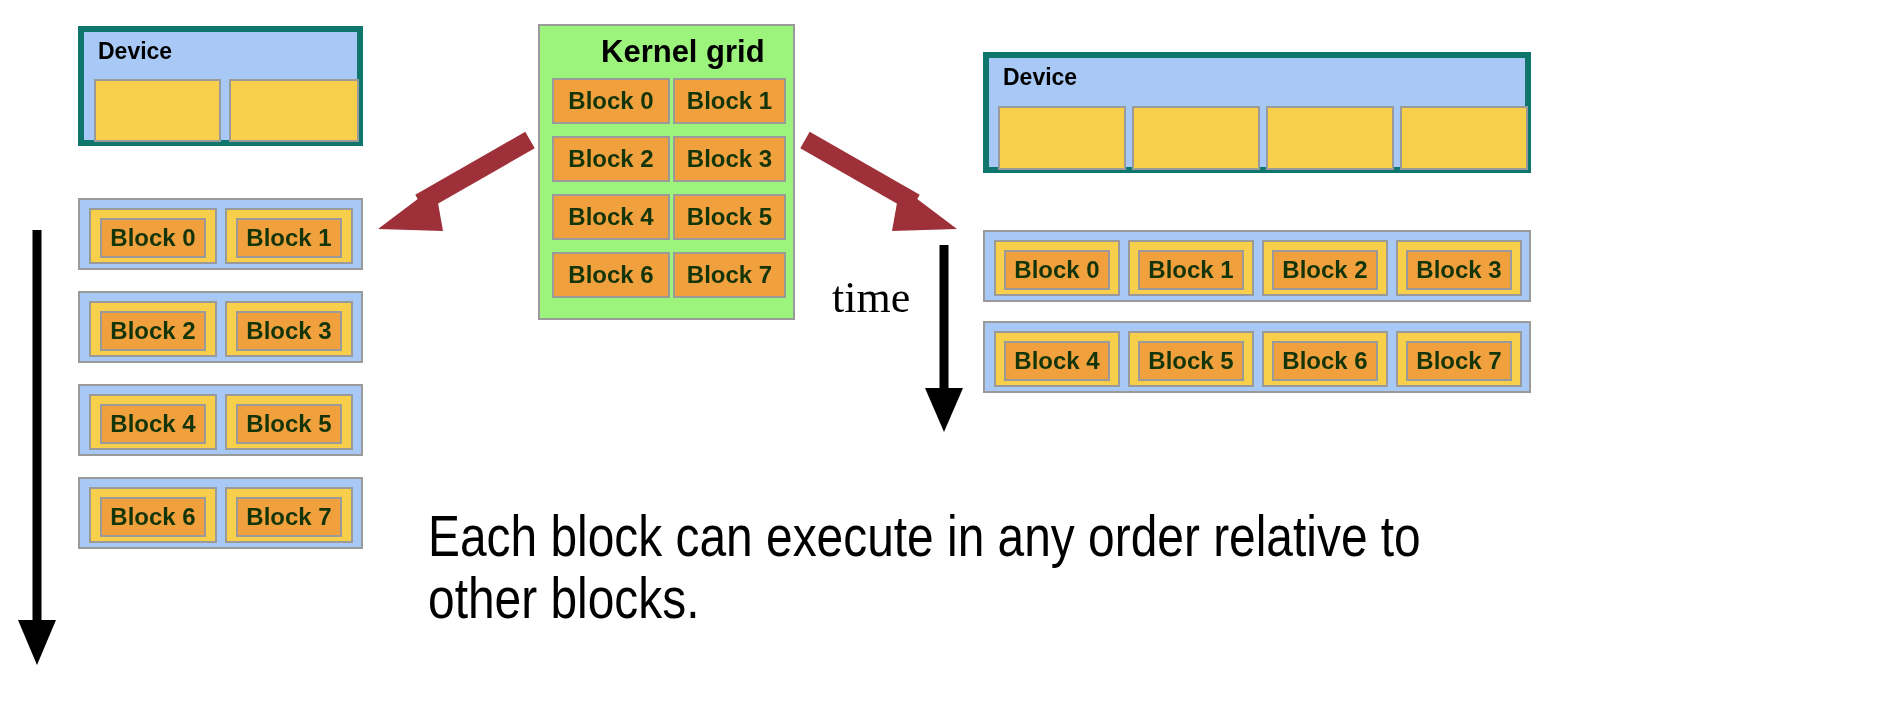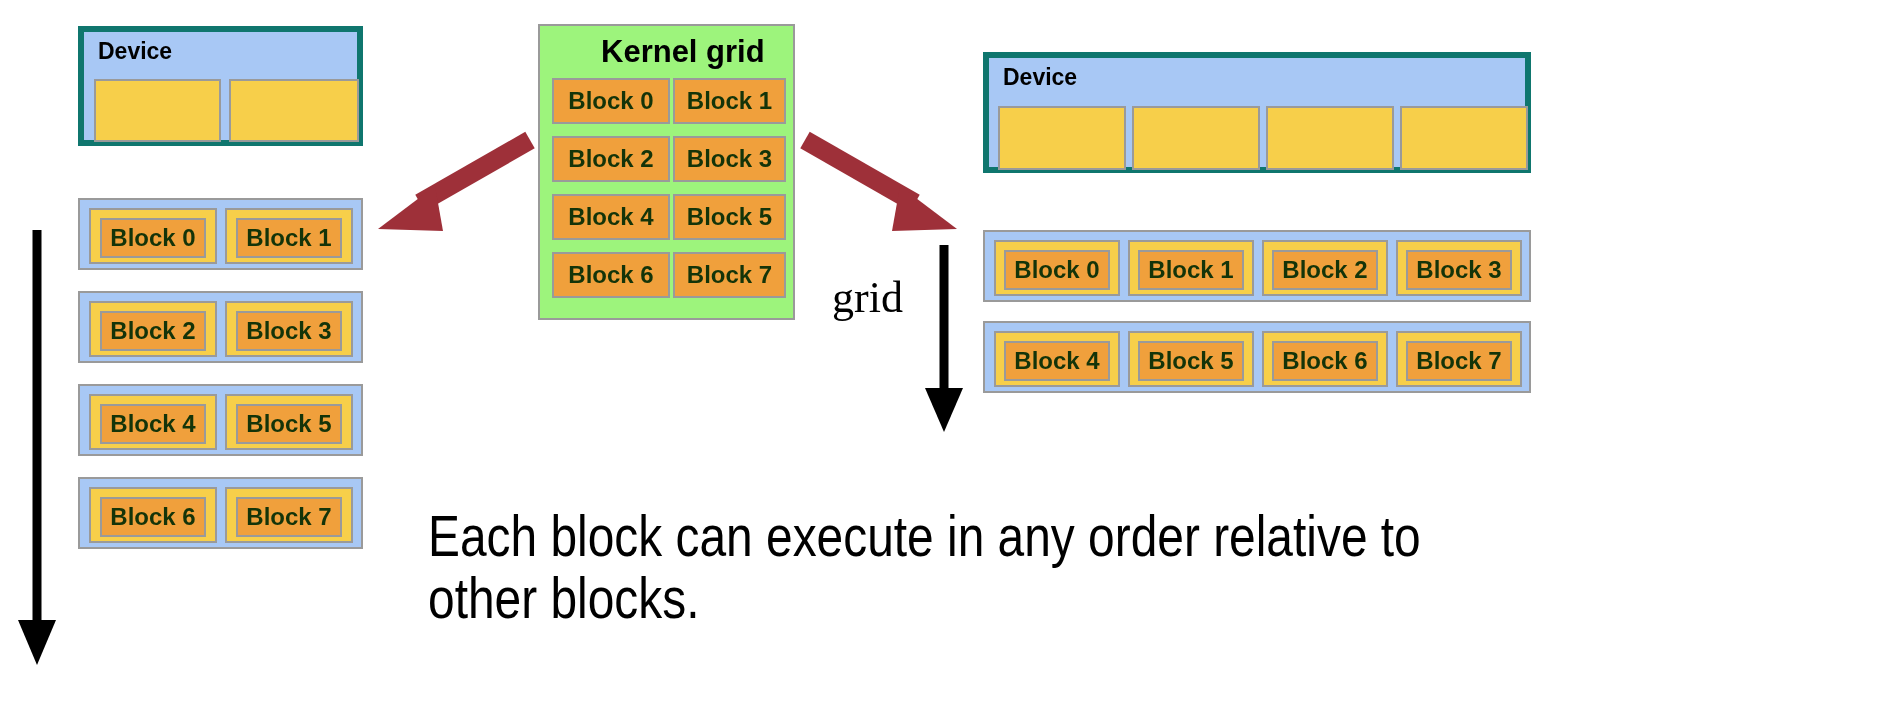--- a/index.html
+++ b/index.html
@@ -232,17 +232,17 @@
       <line x1="37" y1="230" x2="37" y2="630" stroke="#000000" stroke-width="9"></line>
       <polygon points="37,665 18,620 56,620" fill="#000000"></polygon>
     </g>
 
     <g>
       <line x1="944" y1="245" x2="944" y2="398" stroke="#000000" stroke-width="9"></line>
       <polygon points="944,432 925,388 963,388" fill="#000000"></polygon>
     </g>
   </svg>
 
-  <div class="time-label" style="left:832px;top:272px;">grid</div>
+  <div class="time-label" style="left:832px;top:272px;">time</div>
 
   <div class="caption" style="left:428px;top:505px;width:1320px;">Each block can execute in any order relative to other blocks.</div>
 
 </div>
 
 </body></html>

